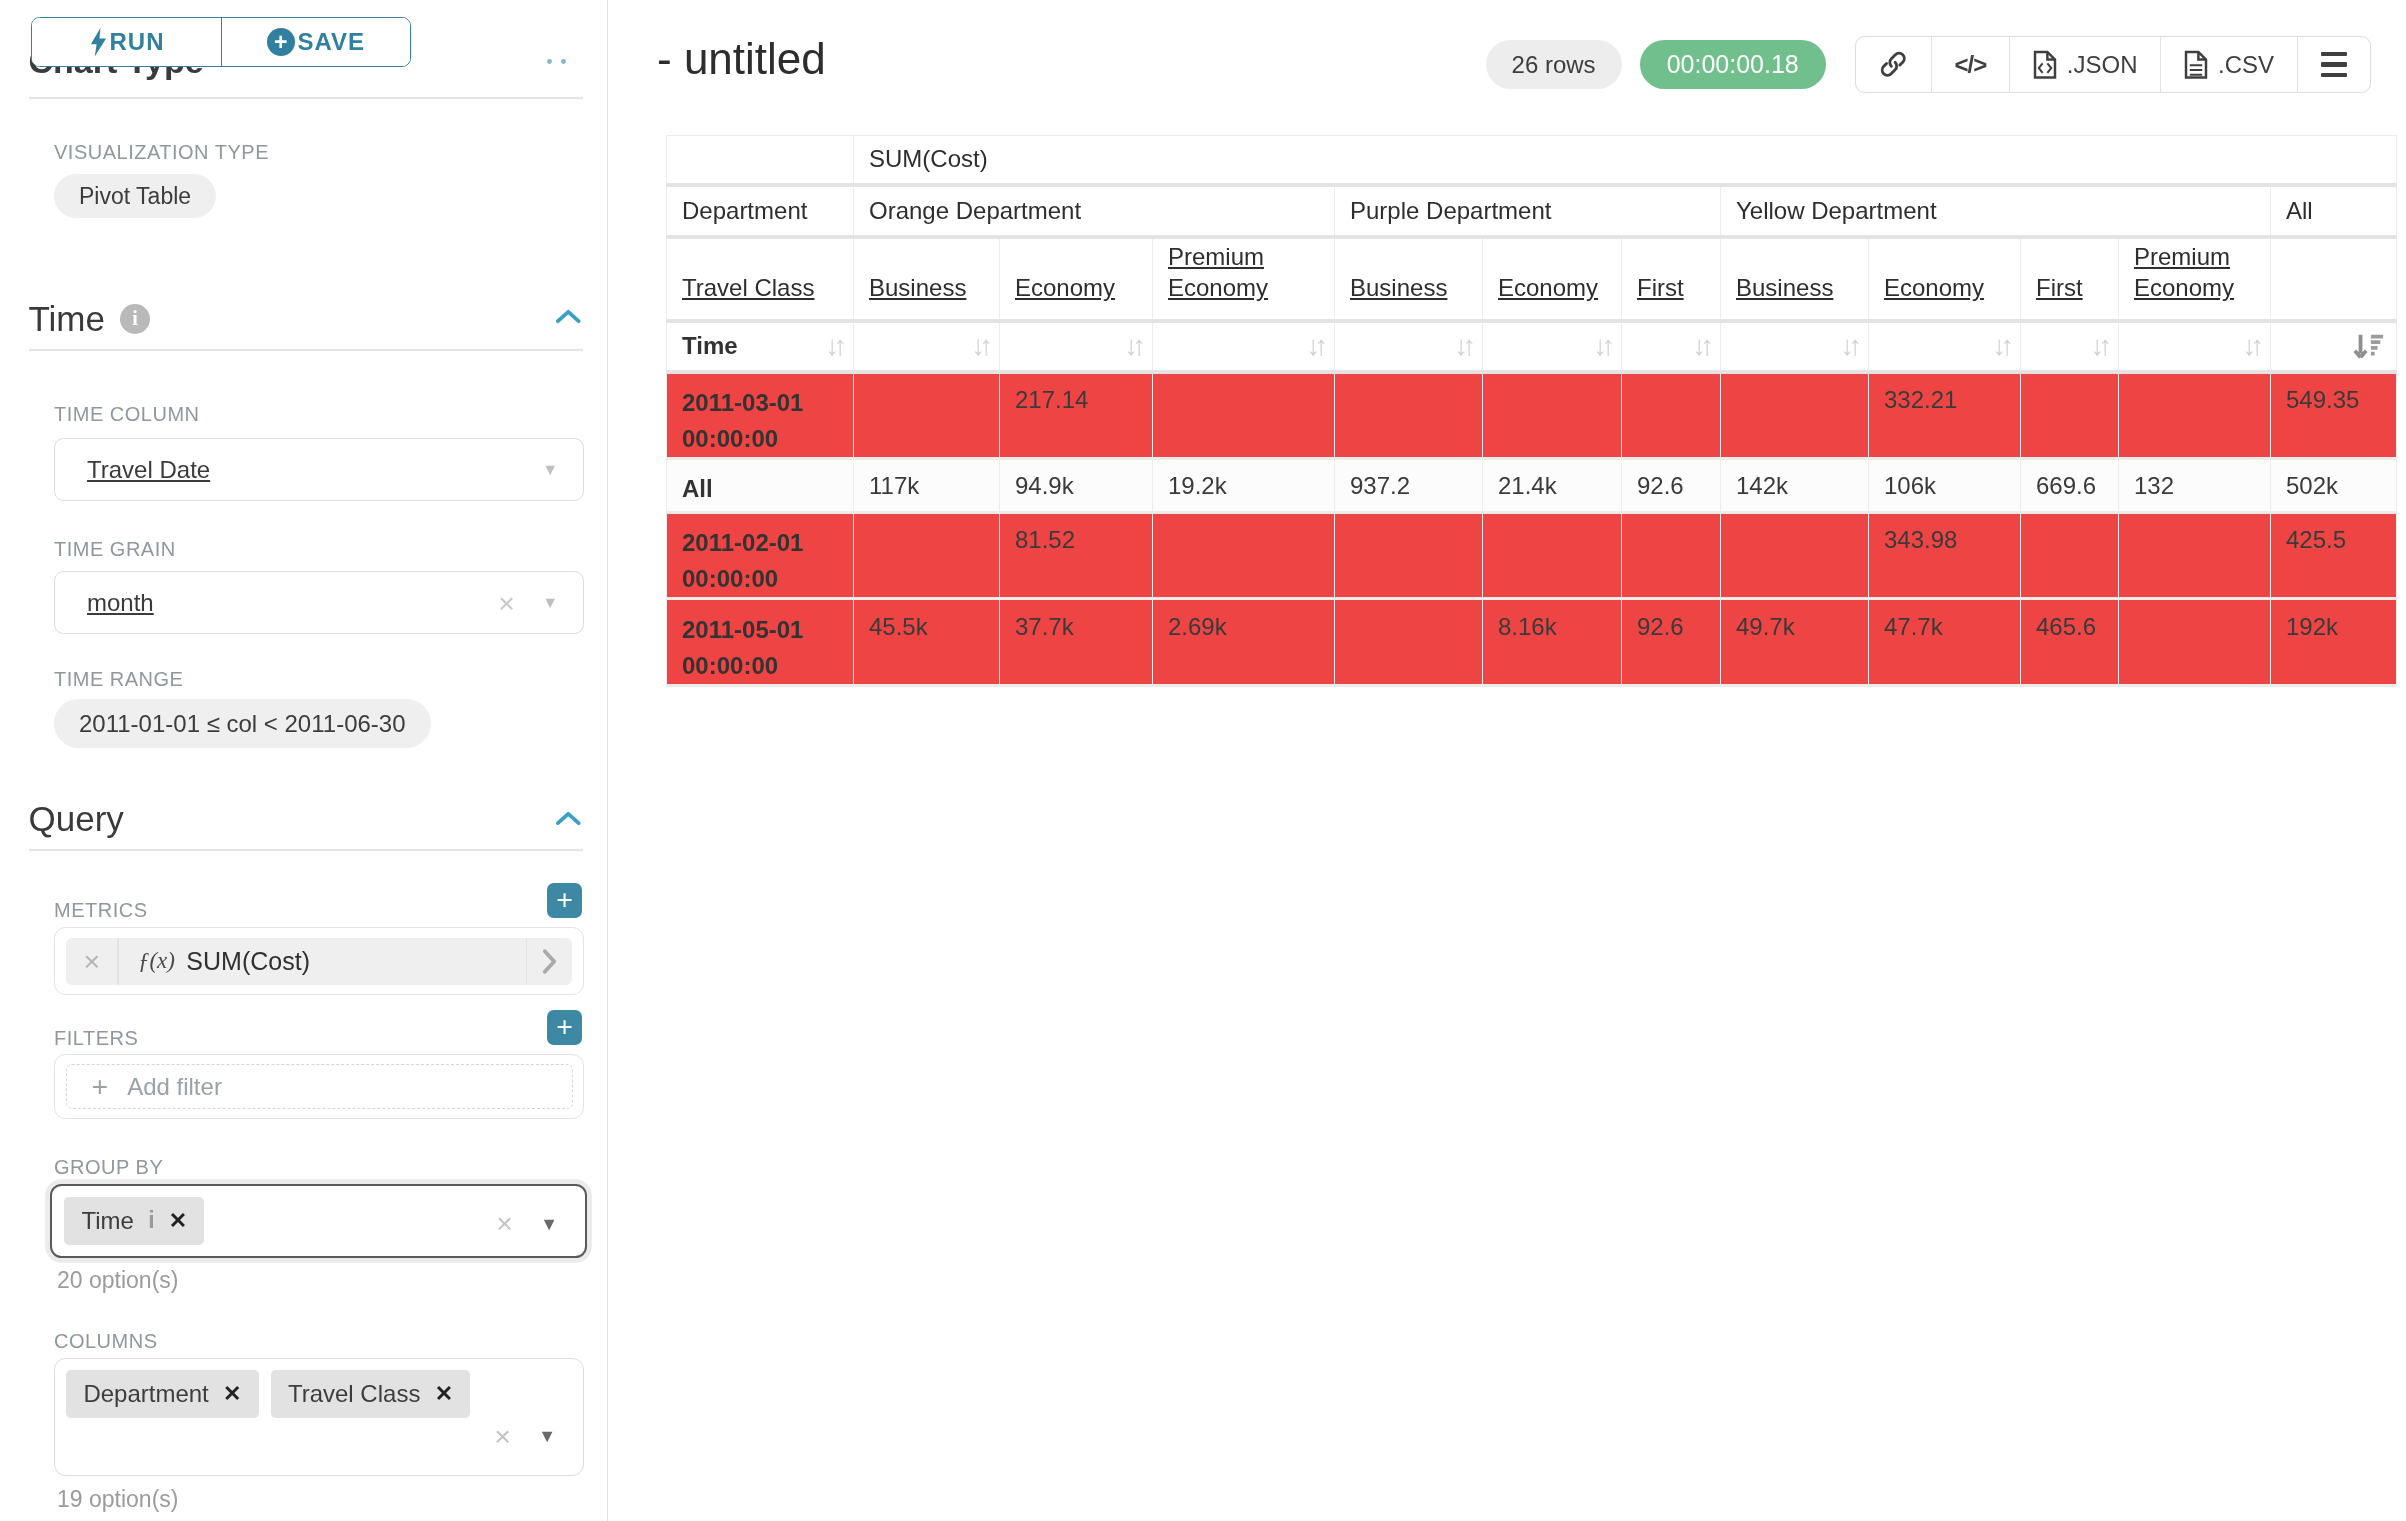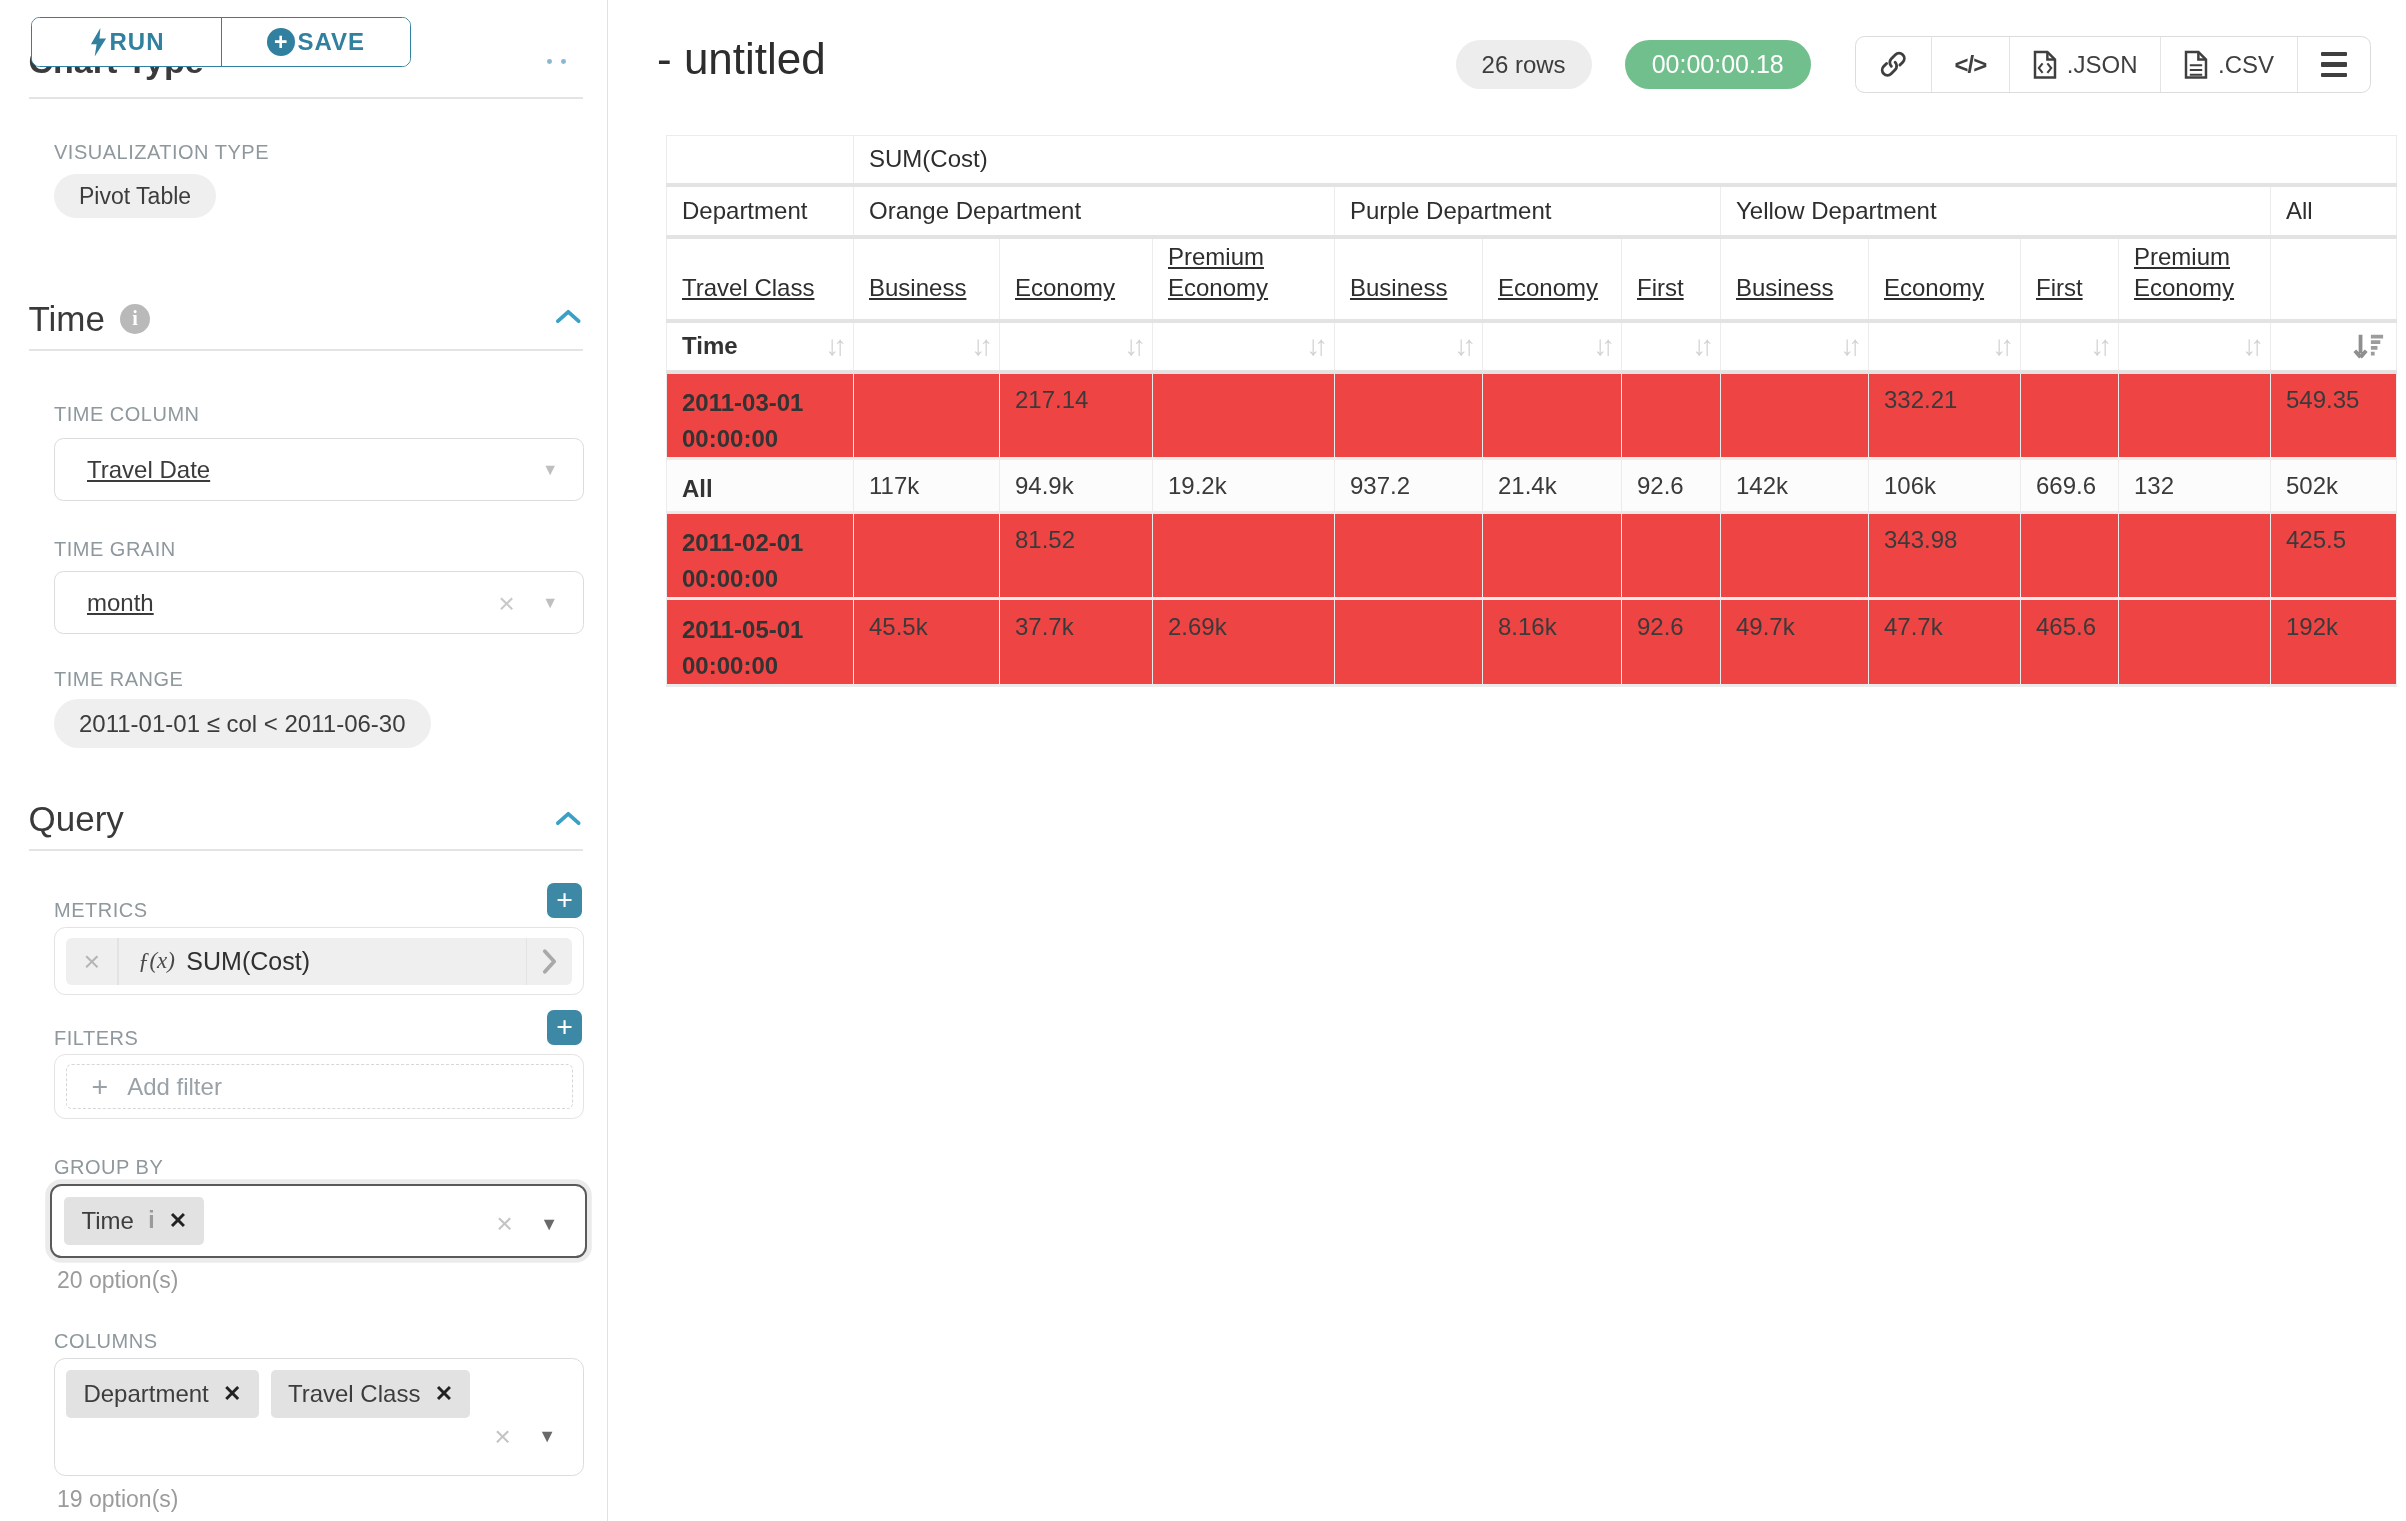--- a/index.html
+++ b/index.html
@@ -88,21 +88,21 @@
     border:1.9px solid #dcdcdc; border-radius:11.4px; background:#fff; }
   .col-chips { position:absolute; left:11.4px; top:11.4px; display:flex; gap:12.4px; }
   .columns-box .box-clear { top:63px; }
   .columns-box .box-caret { top:68px; }
 
   
   .main { position:absolute; left:608px; top:0; right:0; height:1522px; background:#fff; }
   .chart-title { position:absolute; left:49px; top:34px; font-size:44px; font-weight:500;
     color:#2d2d2d; }
   .controls { position:absolute; right:35px; top:36px; display:flex; align-items:center;
-    gap:33px; }
+    gap:18px; }
   .rows-badge { background:#ededed; border-radius:27px; height:49px; display:flex;
     align-items:center; padding:0 26px; font-size:24px; color:#3d3d3d; }
   .timer-badge { background:#72bf8e; border-radius:27px; height:49px; display:flex;
     align-items:center; padding:0 27px; font-size:25px; color:#fff; }
   .toolbar { display:flex; align-items:center; height:57px; border:1.9px solid #dcdcdc;
     border-radius:9.5px; background:#fff; margin-left:11.4px; }
   .tool-btn { display:flex; align-items:center; justify-content:center; gap:9.5px;
     height:100%; padding:0 23px; cursor:pointer; font-size:24px; color:#3f3f3f;
     font-weight:500; }
   .tool-btn + .tool-btn { border-left:1.9px solid #e3e3e3; }

